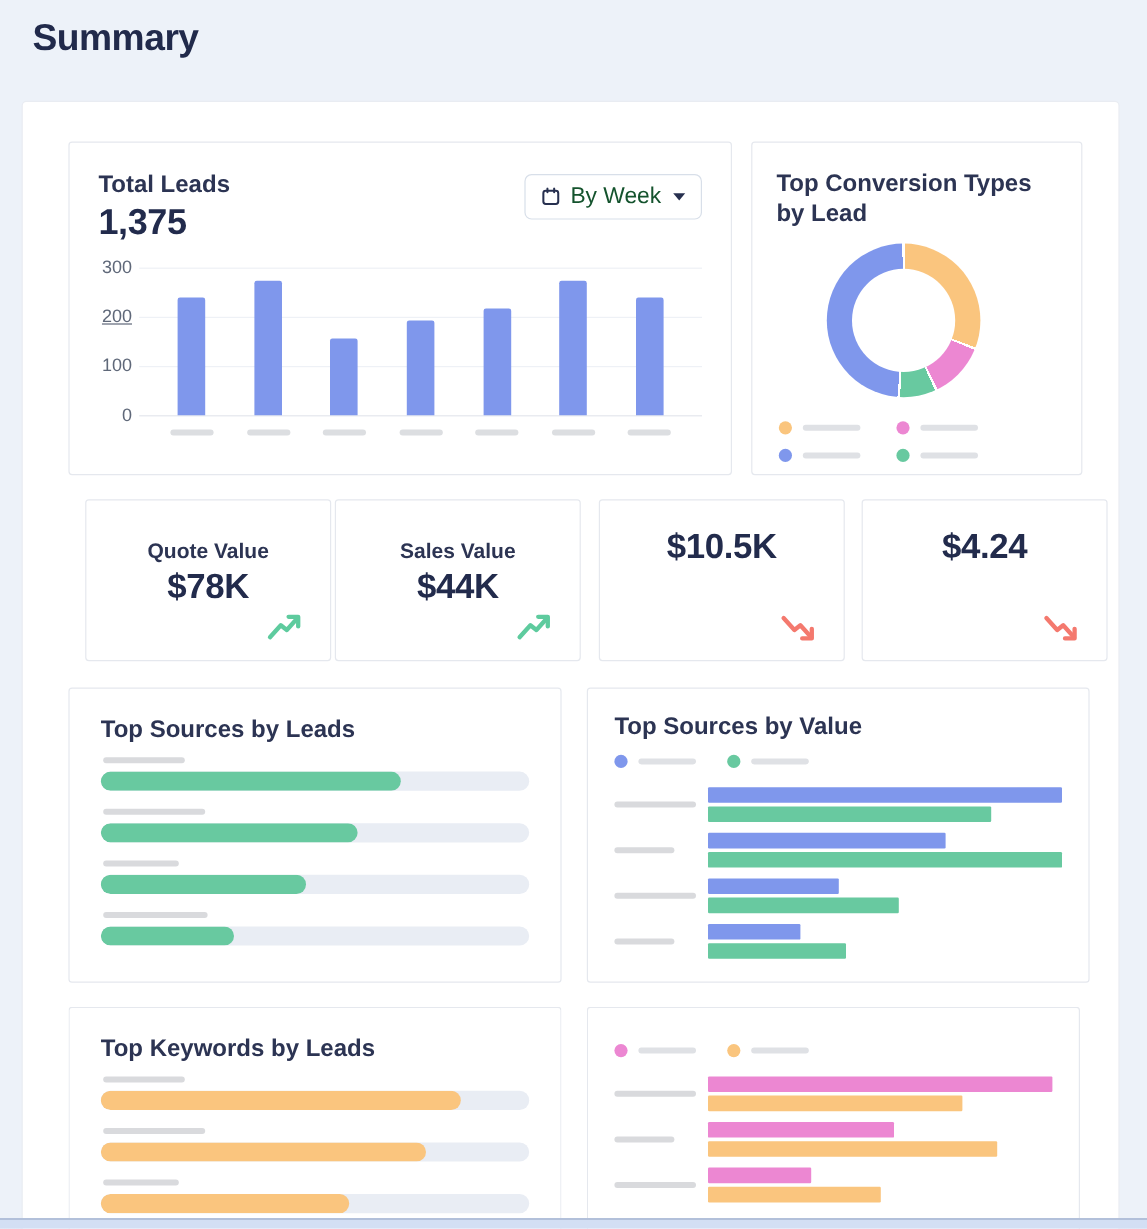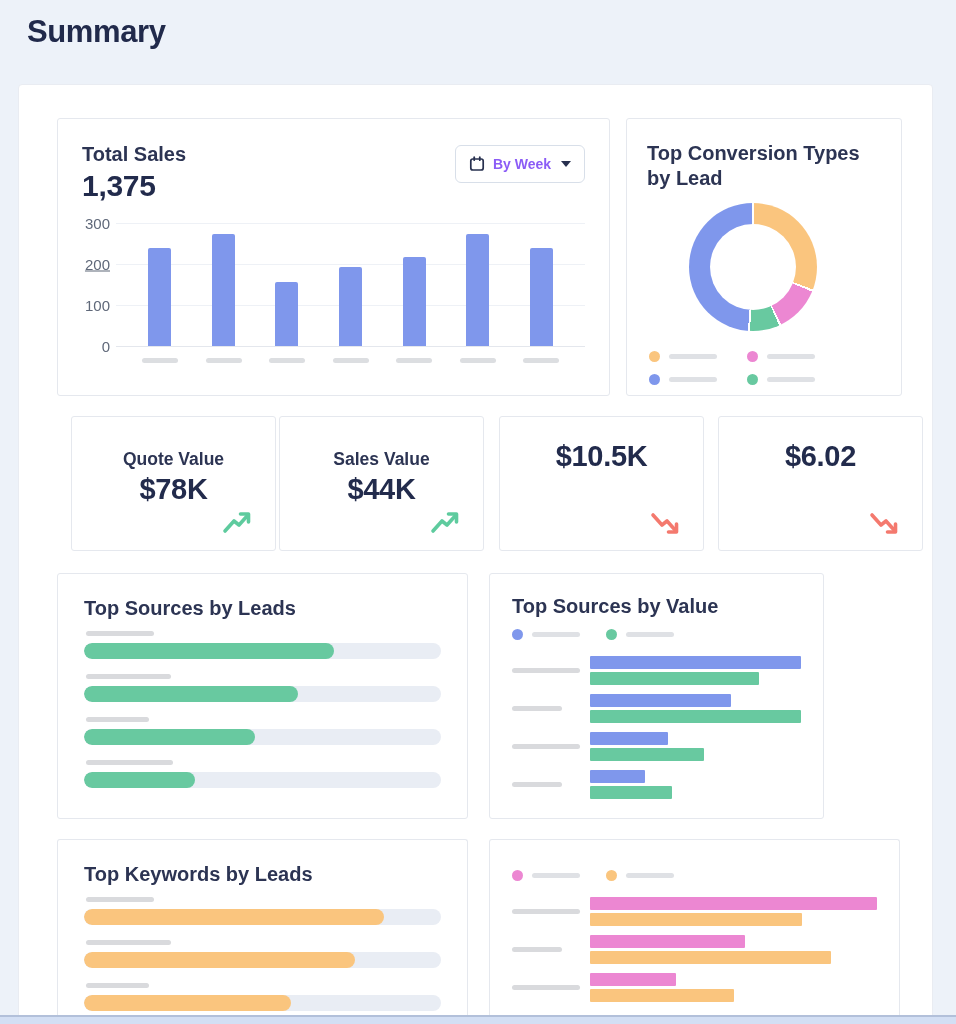--- a/index.html
+++ b/index.html
@@ -23,21 +23,21 @@
   .card-title { font-size:20px; font-weight:700; color:#2c3453; line-height:25px; }
 
   
   .c-totalleads { left:38px; top:33px; width:553px; height:278px; padding:24px; }
   .tl-head { display:flex; justify-content:space-between; align-items:flex-start; }
   .tl-label { font-size:20px; font-weight:700; color:#2c3453; }
   .tl-value { font-size:30px; font-weight:800; color:#222b4c; margin-top:3px; letter-spacing:-0.3px; }
   .filter-btn {
     display:inline-flex; align-items:center; gap:8px; height:38px; padding:0 13px;
     background:#fff; border:1px solid #d8dfe9; border-radius:6px; cursor:pointer;
-    font-family:"Liberation Sans", sans-serif; font-size:14px; font-weight:700; color:#8b5cf6;
+    font-family:"Liberation Sans", sans-serif; font-size:19px; font-weight:400; color:#14532d;
     margin-top:2px;
   }
   .caret { width:0; height:0; border-left:5px solid transparent; border-right:5px solid transparent; border-top:6px solid #27304f; margin-left:2px; }
   .tl-chart { display:flex; margin-top:20px; }
   .tl-ylab { position:relative; width:34px; height:123px; flex:none; }
   .tl-ylab .yt { position:absolute; right:6px; transform:translateY(-50%); font-size:15px; color:#5f6879;text-align:right; }
   .tl-plotwrap { flex:1; }
   .tl-plot { position:relative; height:123px; }
   .gridline { position:absolute; left:0; right:0; height:1px; background:#eef1f6; }
   .gridline.zero { background:#e4e7ed; }
@@ -65,21 +65,21 @@
   
   .c-srcleads { left:38px; top:488px; width:411px; height:246px; padding:22px 26px; }
   .c-kwleads  { left:38px; top:754px; width:411px; height:262px; padding:22px 26px; border-bottom:none; }
   .prog-rows { margin-top:10px; }
   .prog-row { margin-bottom:15px; }
   .lbl-dash { height:5px; border-radius:2.5px; background:#d9dadd; margin:0 0 7px 2px; }
   .track { height:16px; border-radius:8px; background:#e9edf4; overflow:hidden; }
   .fill { height:100%; border-radius:8px; }
 
   
-  .c-srcvalue { left:470px; top:488px; width:335px; height:246px; padding:20px 22px; }
+  .c-srcvalue { left:470px; top:488px; width:419px; height:246px; padding:20px 22px; }
   .c-kwvalue  { left:470px; top:754px; width:411px; height:262px; padding:20px 22px; border-bottom:none; }
   .gleg { display:flex; align-items:center; gap:26px; margin-top:10px; }
   .ggroups { margin-top:16px; }
   .ggroup { display:flex; align-items:center; margin-bottom:9px; }
   .glabel-col { width:78px; flex:none; }
   .gbars { flex:1; display:flex; flex-direction:column; gap:3px; }
   .gbar { height:13px; border-radius:1px; }
   .glabel { height:5px; border-radius:2.5px; background:#d9dadd; }
 
   .bottom-strip { position:absolute; left:0; right:0; bottom:0; height:9px;
@@ -88,21 +88,21 @@
 </head>
 <body>
 
 <h1 class="page-title">Summary</h1>
 
 <div class="panel">
 
   <section class="card c-totalleads">
     <div class="tl-head">
       <div>
-        <div class="tl-label">Total Sales</div>
+        <div class="tl-label">Total Leads</div>
         <div class="tl-value">1,375</div>
       </div>
       <button class="filter-btn">
         <svg width="16" height="16" viewBox="0 0 16 16" fill="none" stroke="#27304f" stroke-width="1.7" stroke-linecap="round">
           <rect x="1.8" y="3" width="12.4" height="11" rx="2"></rect>
           <line x1="5.2" y1="1.2" x2="5.2" y2="4.2"></line>
           <line x1="10.8" y1="1.2" x2="10.8" y2="4.2"></line>
         </svg>
         <span>By Week</span>
         <span class="caret"></span>
@@ -186,21 +186,21 @@
         </svg></div>
   </section>
   <section class="card c-kpi k2">
     <div class="kpi-value">$10.5K</div>
     <div class="kpi-trend"><svg width="32" height="26" viewBox="0 0 32 26">
           <path d="M4 5 L13 15 L18 11 L27 21" fill="none" stroke="#f4796e" stroke-width="3.6" stroke-linecap="round" stroke-linejoin="round"></path>
           <path d="M19.5 22 L27.5 22 L27.5 14" fill="none" stroke="#f4796e" stroke-width="3.6" stroke-linecap="round" stroke-linejoin="round"></path>
         </svg></div>
   </section>
   <section class="card c-kpi k3">
-    <div class="kpi-value">$6.02</div>
+    <div class="kpi-value">$4.24</div>
     <div class="kpi-trend"><svg width="32" height="26" viewBox="0 0 32 26">
           <path d="M4 5 L13 15 L18 11 L27 21" fill="none" stroke="#f4796e" stroke-width="3.6" stroke-linecap="round" stroke-linejoin="round"></path>
           <path d="M19.5 22 L27.5 22 L27.5 14" fill="none" stroke="#f4796e" stroke-width="3.6" stroke-linecap="round" stroke-linejoin="round"></path>
         </svg></div>
   </section>
 
   <section class="card c-srcleads">
     <div class="card-title">Top Sources by Leads</div>
     <div class="prog-rows" id="src-leads-rows">
         <div class="prog-row">

